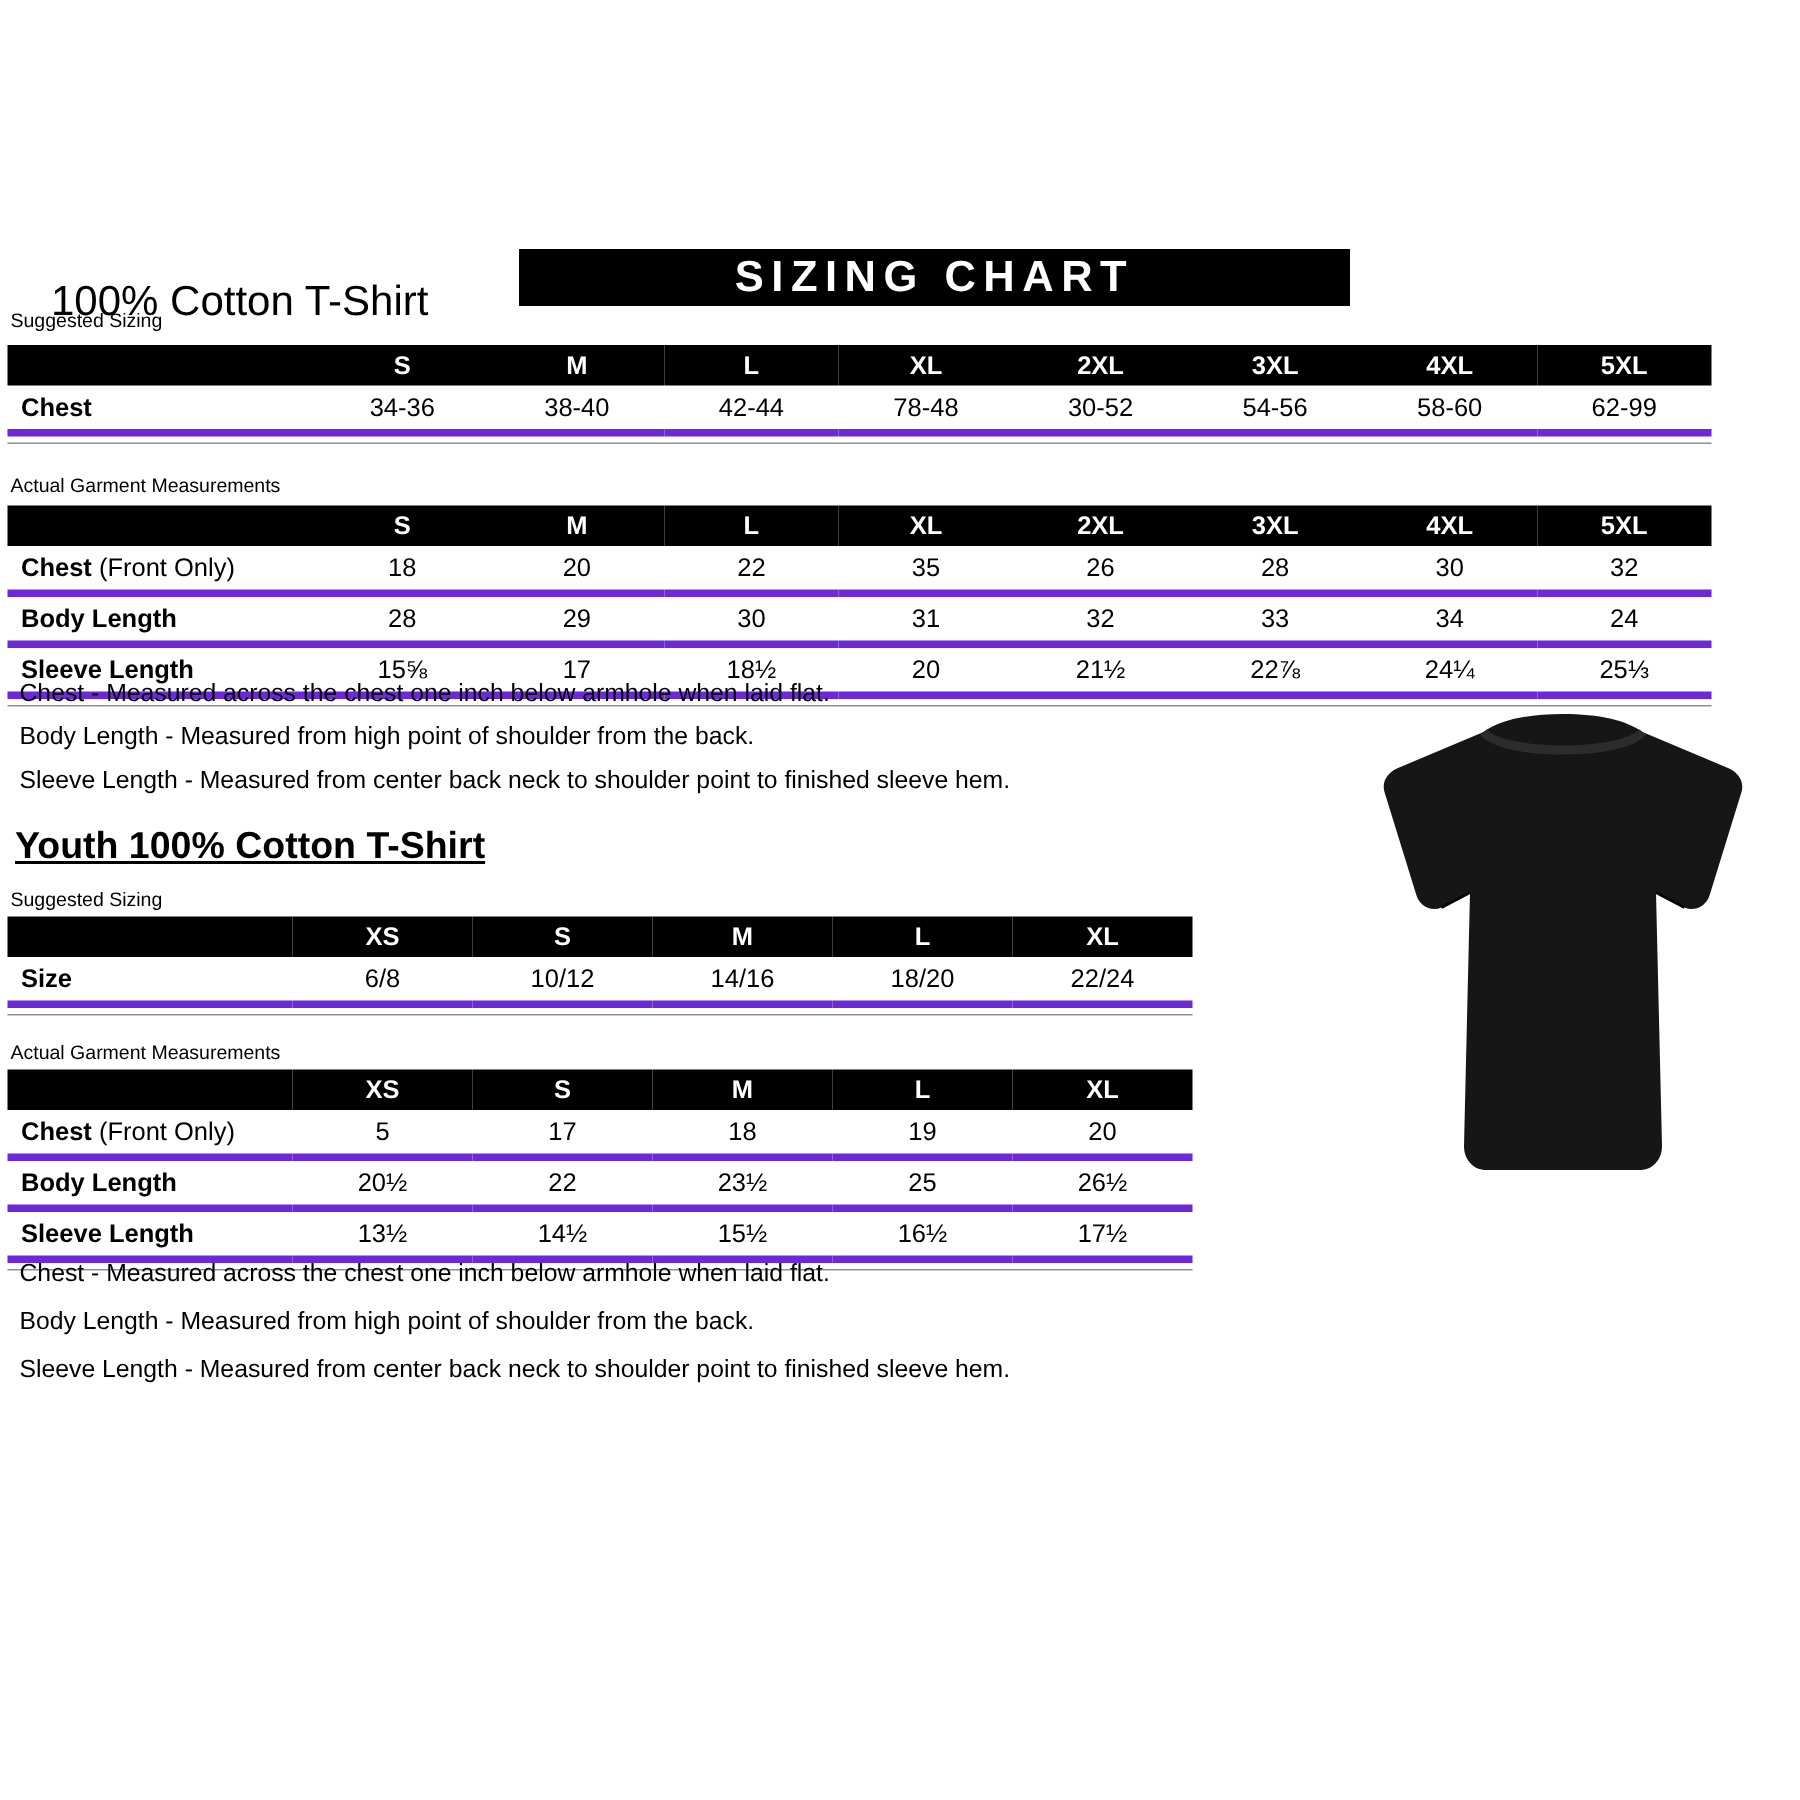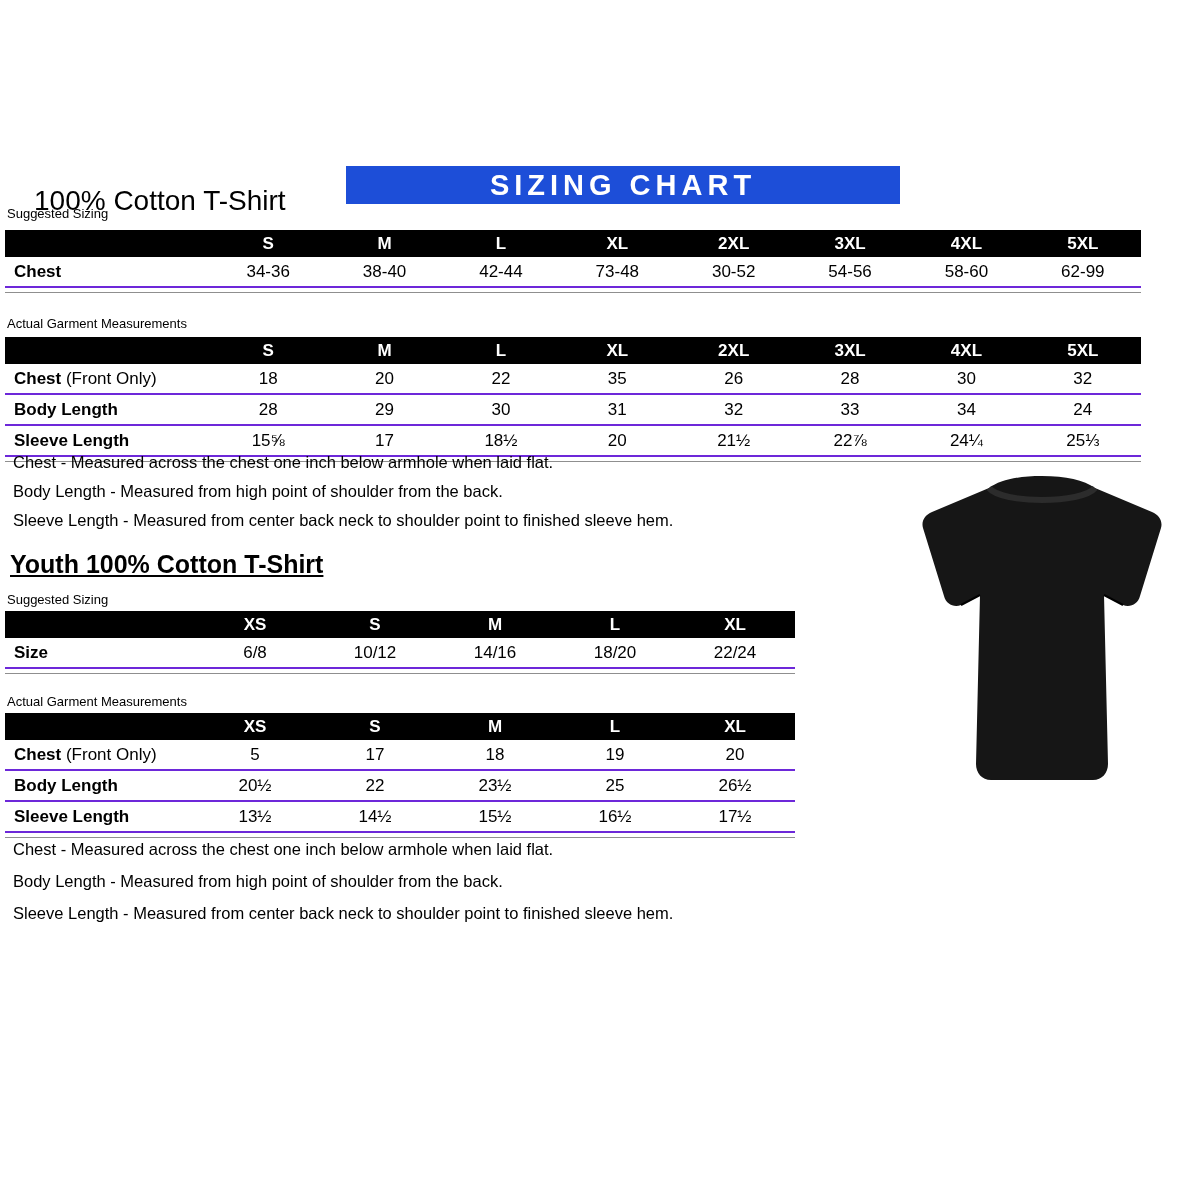--- a/index.html
+++ b/index.html
@@ -7,42 +7,42 @@
     width: 1200px; height: 1200px;
     background: #ffffff;
     font-family: "Liberation Sans", sans-serif;
     color: #000;
     position: relative;
   }
   .abs { position: absolute; }
 
   
   #adult-title   { top: 166px; left: 14px; font-size: 28px; font-weight: 400; margin-left: 20px; }
-  #banner        { top: 166px; left: 346px; width: 554px; height: 38px; background: #1d4ed8; }
+  #banner        { top: 166px; left: 346px; width: 554px; height: 38px; background: #000000; }
   #banner span   { display: block; text-align: center; line-height: 38px; color: #fff;
                    font-size: 29px; font-weight: bold; letter-spacing: 5px; }
   .section-label { font-size: 13px; }
   #adult-suggested-label { top: 206px; left: 7px; }
   #adult-actual-label    { top: 316px; left: 7px; }
   #youth-title   { top: 546px; left: 6px; font-size: 25px; font-weight: bold; }
   #youth-suggested-label { top: 592px; left: 7px; }
   #youth-actual-label    { top: 694px; left: 7px; }
 
   
   #adult-suggested-table { top: 230px; left: 5px; width: 1136px; }
   #adult-actual-table    { top: 337px; left: 5px; width: 1136px; }
   #youth-suggested-table { top: 611px; left: 5px; width: 790px; }
   #youth-actual-table    { top: 713px; left: 5px; width: 790px; }
 
   .table-wrap { padding-bottom: 4px; border-bottom: 1px solid #8f8f8f; }
   .size-table { width: 100%; border-collapse: collapse; table-layout: fixed; }
   .size-table th { background: #000; color: #fff; font-weight: bold; font-size: 17px;
                    height: 27px; text-align: center; padding: 0; }
   .size-table td { font-size: 17px; height: 29px; text-align: center;
-                   border-bottom: 2px solid #6d28d9; padding: 0; }
+                   border-bottom: 5px solid #6d28d9; padding: 0; }
   .size-table td.row-label { text-align: left; padding-left: 9px; font-weight: bold; }
   .size-table td.row-label .suffix { font-weight: normal; }
   .adult .col-label { width: 205px; }
   .youth .col-label { width: 190px; }
 
   
   #adult-notes { top: 453px; left: 13px; }
   #youth-notes { top: 840px; left: 13px; }
   .note { font-size: 16.5px; margin-bottom: 10px; white-space: nowrap; }
   #youth-notes .note { margin-bottom: 13px; }
@@ -86,21 +86,21 @@
           <th>4XL</th>
           <th>5XL</th>
         </tr>
       </thead>
       <tbody>
         <tr>
           <td class="row-label"><b>Chest</b></td>
           <td>34-36</td>
           <td>38-40</td>
           <td>42-44</td>
-          <td>73-48</td>
+          <td>78-48</td>
           <td>30-52</td>
           <td>54-56</td>
           <td>58-60</td>
           <td>62-99</td>
         </tr>
       </tbody>
     </table>
   </div>
 
 <div id="adult-actual-label" class="abs section-label">Actual Garment Measurements</div>

